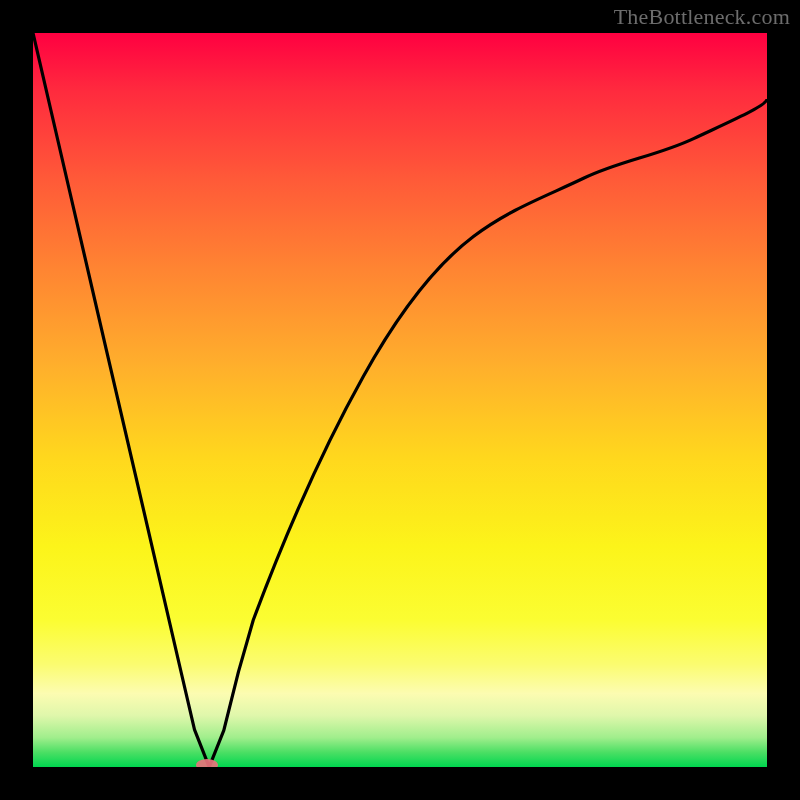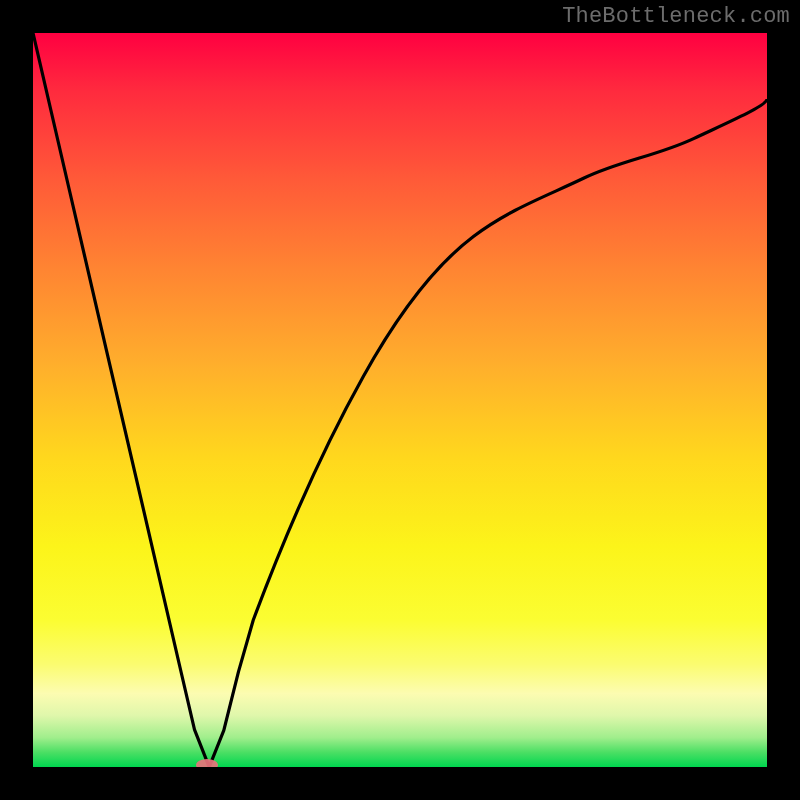--- a/index.html
+++ b/index.html
@@ -38,21 +38,21 @@
       #dff7ab 93%,
       #a0ee8c 96%,
       #4bdf64 98%,
       #00d64f 100%
     );
   }
   .watermark {
     position: absolute;
     top: 4px;
     right: 10px;
-    font-family: Liberation Mono, monospace;
+    font-family: Liberation Serif, serif;
     font-size: 22px;
     color: #6c6c6c;
     font-weight: 500;
     letter-spacing: 0.2px;
   }
   svg.curve {
     position: absolute;
     top: 0;
     left: 0;
   }

